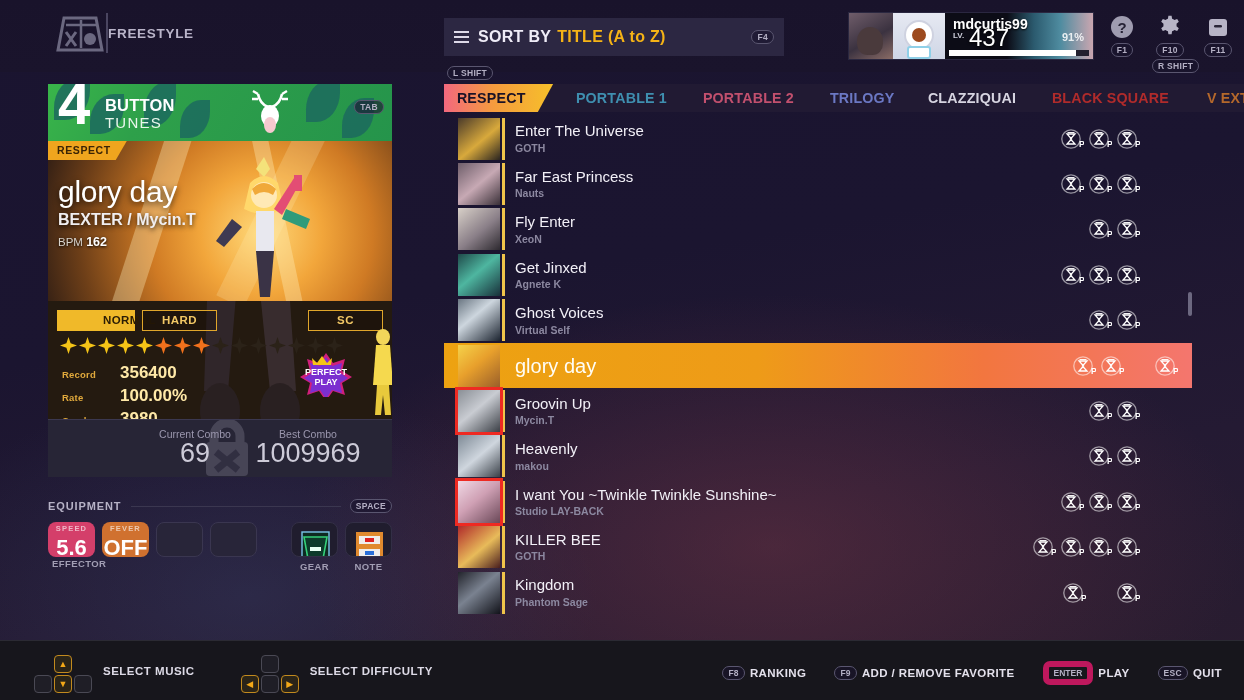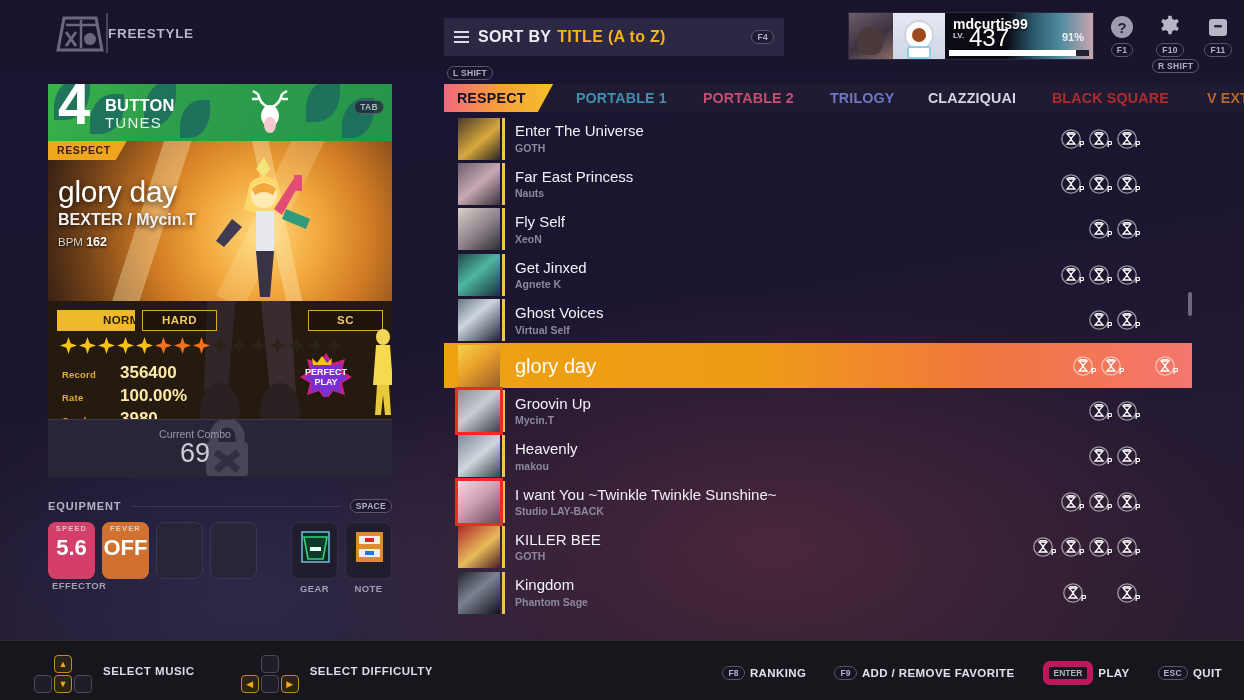--- a/index.html
+++ b/index.html
@@ -102,21 +102,21 @@
   .lockwm{position:absolute;left:148px;top:-4px;width:62px;height:62px;opacity:.28;}
   .cb { position:absolute; top:8px; text-align:center; }
   .cb .lab{font-size:10.5px;color:#9b97ae;}
   .cb .val{font-size:27px;color:#cdcbd8;font-weight:300;line-height:.95;margin-top:1px;}
 
   .eq-head { margin-top:22px; display:flex; align-items:center; gap:9px; }
   .eq-head .t{font-size:11px;font-weight:bold;color:#b6b2c6;letter-spacing:.9px;}
   .eq-head .rule{flex:1;height:1px;background:#3b3750;}
   .eq-row { margin-top:9px; display:flex; align-items:flex-start; gap:7px;}
   .slot { width:47px; }
-  .sq { width:47px; height:57px; border-radius:8px; position:relative; overflow:hidden;}
+  .sq { width:47px; height:35px; border-radius:8px; position:relative; overflow:hidden;}
   .sq.empty{background:#282539;border:1px solid #3a3650;}
   .sq.speed{background:#d43f6a;}
   .sq.fever{background:#d0712f;}
   .sq.dark{background:#201d2e;border:1px solid #332f46;}
   .sq .cap{position:absolute;top:2px;left:0;right:0;text-align:center;font-size:7.5px;font-weight:bold;
      letter-spacing:1.2px;color:rgba(255,255,255,.62);}
   .sq .big{position:absolute;left:0;right:0;top:13px;text-align:center;font-size:22px;font-weight:bold;color:#fff;}
   .slab{margin-top:4px;text-align:center;font-size:9.5px;color:#a29eb4;font-weight:bold;letter-spacing:.4px;}
   .eq-spacer{width:22px;}
 
@@ -371,20 +371,24 @@
     <div class="combos">
       <svg class="lockwm" viewBox="0 0 62 62">
         <path d="M18 26 v-6 a13 13 0 0126 0 v6" stroke="#9a97ab" stroke-width="9" fill="none"></path>
         <rect x="10" y="26" width="42" height="34" rx="4" fill="#9a97ab"></rect>
         <path d="M20 36 l22 18 M42 36 l-22 18" stroke="#4e4a60" stroke-width="7"></path>
       </svg>
       <div class="cb" style="left:82px;width:130px;">
         <div class="lab">Current Combo</div>
         <div class="val">69</div>
       </div>
+      <div class="cb" style="left:180px;width:160px;">
+        <div class="lab">Best Combo</div>
+        <div class="val">1009969</div>
+      </div>
     </div>
 
     <div class="eq-head">
       <span class="t">EQUIPMENT</span>
       <span class="rule"></span>
       <span class="keyhint">SPACE</span>
     </div>
 
     <div class="eq-row">
       <div class="slot">
@@ -521,21 +525,21 @@
        <path d="M7.5 5.6 h7" stroke="#fff" stroke-width="1.1"></path>
        <text x="19" y="20" font-size="8.5" font-weight="bold" fill="#fff" font-family="Liberation Sans">P</text>
      </svg>
    </div>
         </div>
   </div>
       <div class="row">
     <div class="thumb" style="background:linear-gradient(140deg,#d8d0c8,#8a7f88 55%,#2e2a30)"></div>
     <div class="ybar"></div>
     <div class="rtext">
-      <div class="rtitle">Fly Self</div>
+      <div class="rtitle">Fly Enter</div>
       <div class="rartist">XeoN</div>
     </div>
     <div class="rbadges" style="right:52px">
           <div class="dbadge">
      <svg viewBox="0 0 24 24" width="24" height="24">
        <circle cx="11" cy="12" r="9.2" fill="none" stroke="rgba(255,255,255,.55)" stroke-width="1.3"></circle>
        <path d="M7 7 h8 l-4.6 5 4.6 5 h-8 l4.6-5 z" fill="none" stroke="#fff" stroke-width="1.3"></path>
        <path d="M7.5 5.6 h7" stroke="#fff" stroke-width="1.1"></path>
        <text x="19" y="20" font-size="8.5" font-weight="bold" fill="#fff" font-family="Liberation Sans">P</text>
      </svg>

